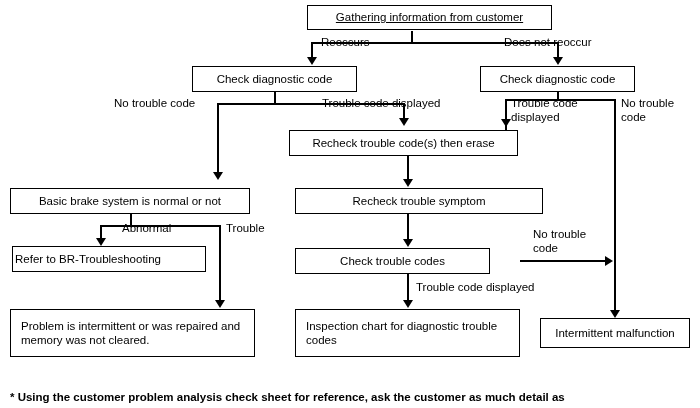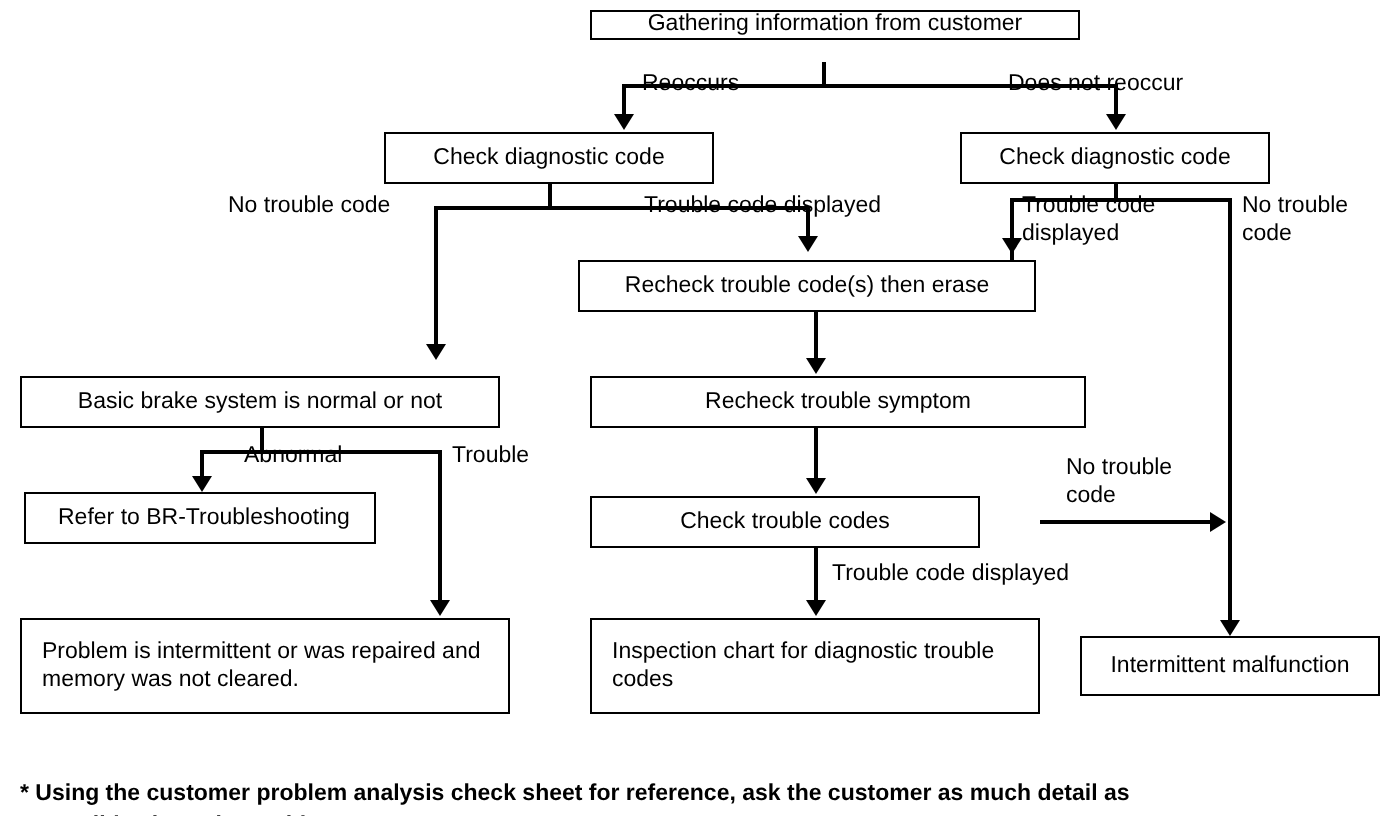--- a/index.html
+++ b/index.html
@@ -67,21 +67,21 @@
     font-weight: bold;
     line-height: 1.35;
     white-space: pre;
   }
 </style>
 </head>
 <body>
 
 <div id="root">
 
-  <div class="node" style="left:295px; top:5px; width:245px; height:15px;">
+  <div class="node" style="left:307px; top:5px; width:245px; height:25px;text-decoration:underline;">
     <span>Gathering information from customer</span>
   </div>
 
   <div class="node" style="left:192px; top:66px; width:165px; height:26px;">
     <span>Check diagnostic code</span>
   </div>
 
   <div class="node" style="left:480px; top:66px; width:155px; height:26px;">
     <span>Check diagnostic code</span>
   </div>
@@ -91,21 +91,21 @@
   </div>
 
   <div class="node" style="left:289px; top:130px; width:229px; height:26px;">
     <span>Recheck trouble code(s) then erase</span>
   </div>
 
   <div class="node" style="left:295px; top:188px; width:248px; height:26px;">
     <span>Recheck trouble symptom</span>
   </div>
 
-  <div class="node left" style="left:12px; top:246px; width:176px; height:26px; padding-left:16px;">
+  <div class="node left" style="left:12px; top:246px; width:194px; height:26px; padding-left:2px;">
     <span>Refer to BR-Troubleshooting</span>
   </div>
 
   <div class="node" style="left:295px; top:248px; width:195px; height:26px;">
     <span>Check trouble codes</span>
   </div>
 
   <div class="node left" style="left:10px; top:309px; width:245px; height:48px; padding-left:10px;">
     <span>Problem is intermittent or was repaired and memory was not cleared.</span>
   </div>

